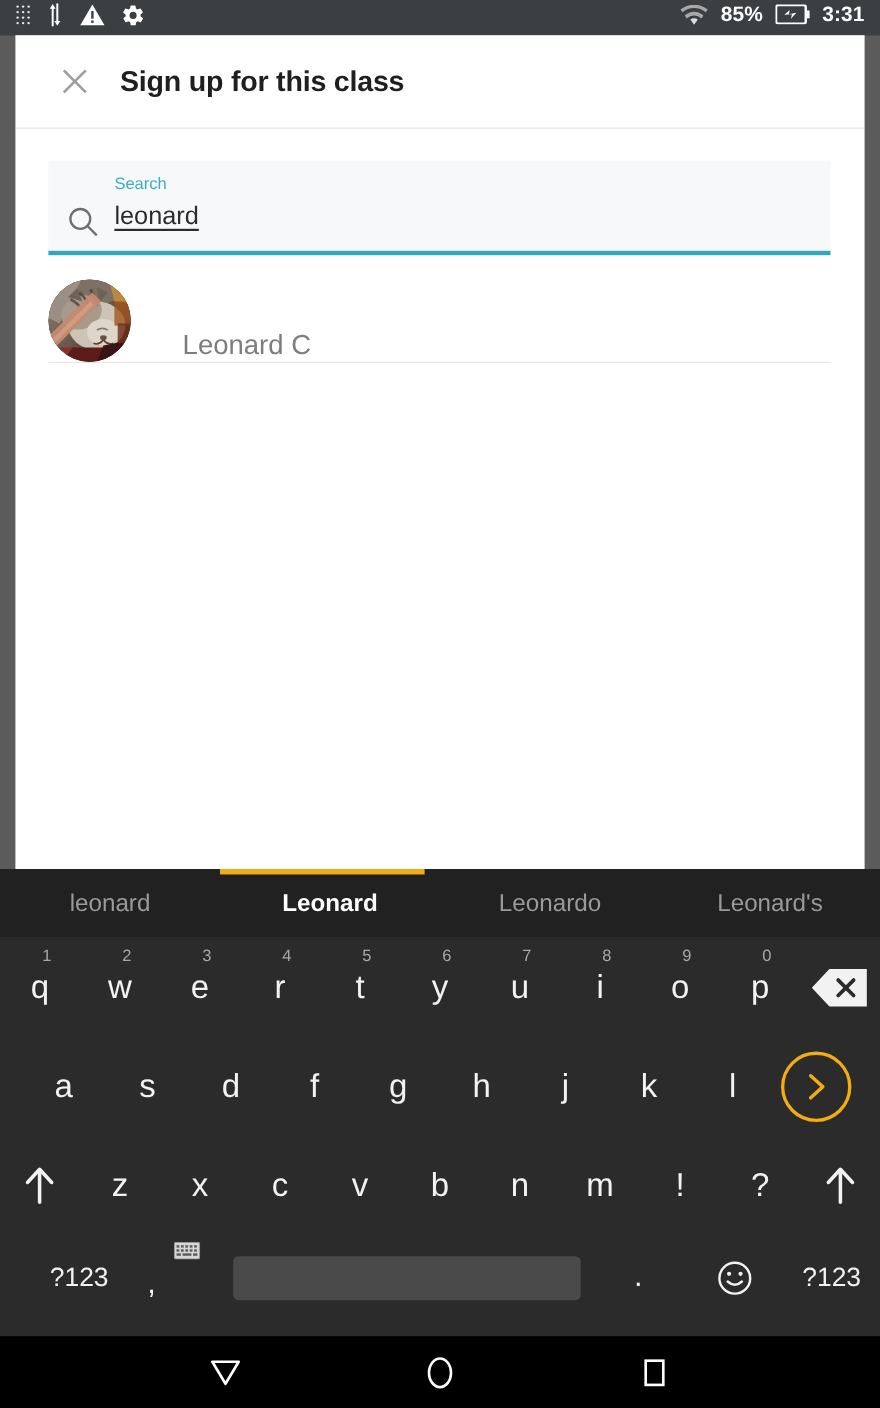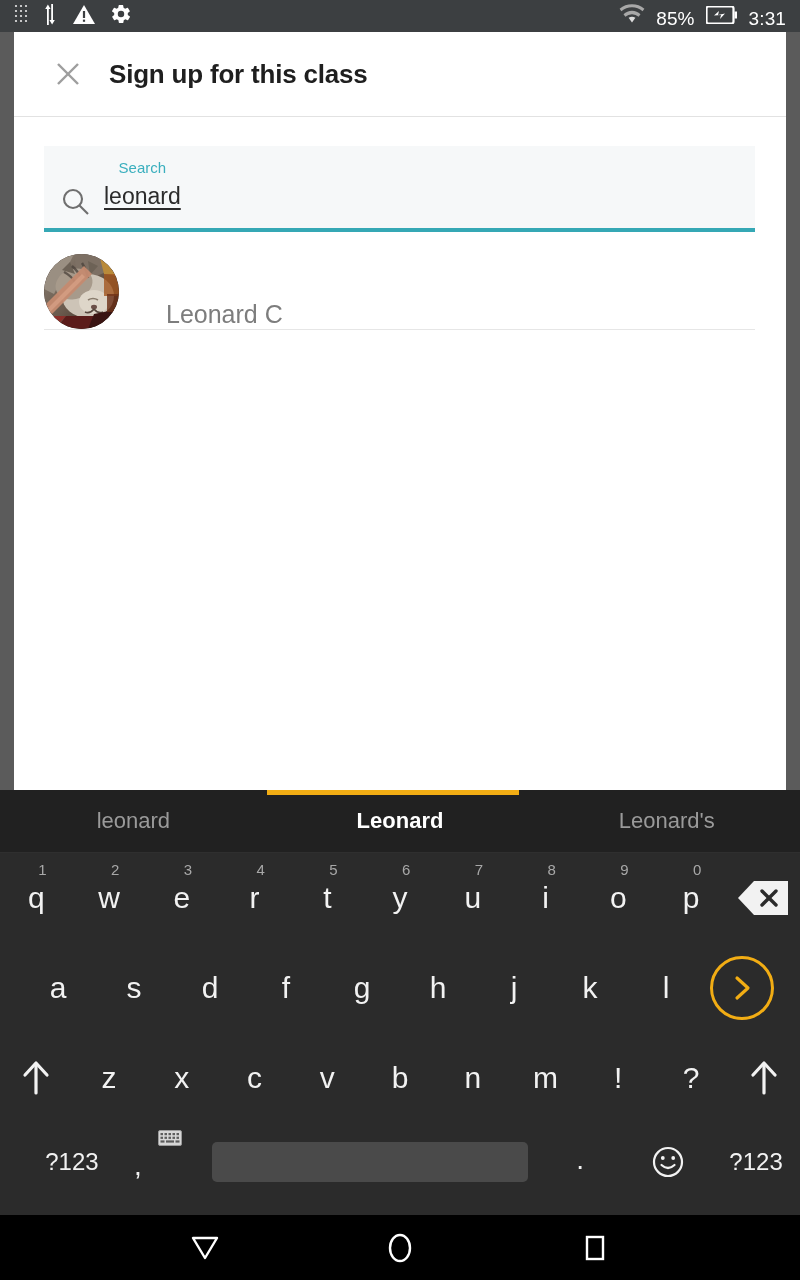--- a/index.html
+++ b/index.html
@@ -28,22 +28,23 @@
     padding: 0 14px 0 14px;
   }
   .status-left {
     display: flex;
     align-items: center;
     gap: 14px;
   }
   .status-right {
     margin-left: auto;
     display: flex;
-    align-items: flex-end;
+    align-items: flex-start;
     gap: 11px;
+    font-weight: bold;
   }
   .sb-icon { display: block; }
   .sb-text {
     color: #ffffff;
     font-size: 19px;
     letter-spacing: 0.1px;
     line-height: 1;
     font-family: "Liberation Sans", sans-serif;
   }
 
@@ -110,21 +111,20 @@
   }
   .search-fields {
     margin-left: 60px;
     padding-top: 14px;
   }
   .search-label {
     color: #3aafbe;
     font-size: 15px;
     line-height: 1;
     font-family: "Liberation Sans", sans-serif;
-    text-align: center;
   }
   .search-value {
     margin-top: 10px;
     font-size: 23px;
     color: #2b2b2b;
     line-height: 1;
     text-decoration: underline;
     text-underline-offset: 4px;
     font-family: "Liberation Sans", sans-serif;
   }
@@ -421,20 +421,21 @@
     </div>
   </div>
 
 </div>
 
 <div class="keyboard">
 
   <div class="suggestions">
     <div class="sugg">leonard</div>
     <div class="sugg active">Leonard</div>
+    <div class="sugg">Leonardo</div>
     <div class="sugg">Leonard's</div>
   </div>
 
   <div class="krow r1">
     <div class="key">
         <span class="num">1</span>
         <span>q</span>
       </div>
     <div class="key">
         <span class="num">2</span>

